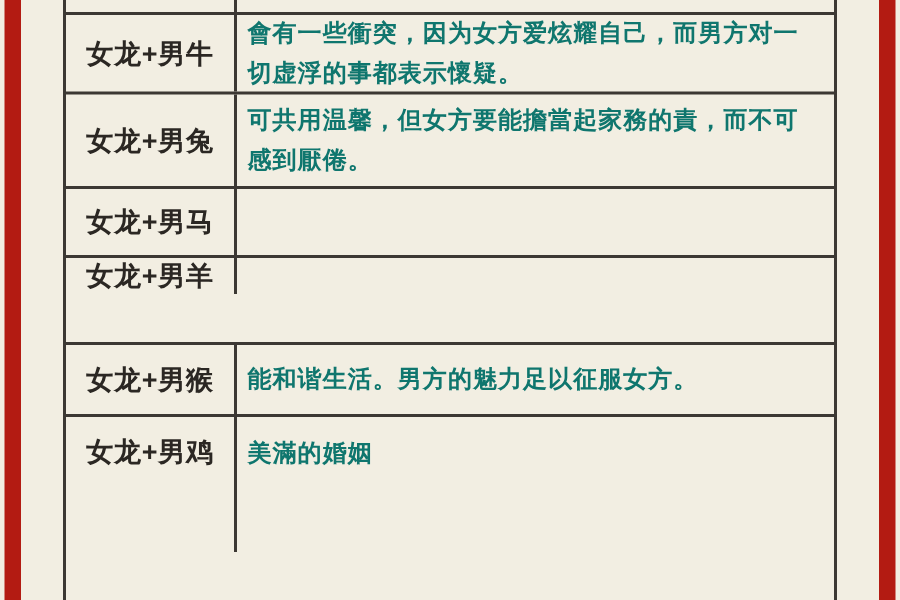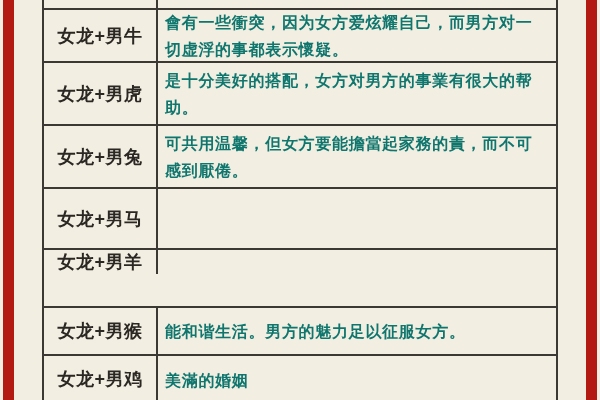--- a/index.html
+++ b/index.html
@@ -49,21 +49,21 @@
     flex-direction: row;
     border-bottom: 2px solid #3c3833;
     box-sizing: border-box;
     flex: none;
     justify-content: space-between;
   }
   .trow.sliver { height: 10px; }
   .trow.r1 { height: 53px; }
   .trow.r2 { height: 63px; }
   .trow.r3 { height: 63px; }
-  .trow.r4 { height: 61px; }
+  .trow.r4 { height: 46px; }
   .trow.r5 { height: 58px; flex-direction: column; }
   .trow.r6 { height: 48px; }
   .trow.r7 { height: 90px; border-bottom: none; }
 
   .pair-cell {
     width: 114px;
     flex: none;
     border-right: 2px solid #3c3833;
     box-sizing: border-box;
     display: flex;
@@ -112,28 +112,20 @@
 
     <div class="trow r1">
       <div class="pair-cell">
         <span>女龙+男牛</span>
       </div>
       <div class="desc-cell">
         <span>會有一些衝突，因为女方爱炫耀自己，而男方对一切虚浮的事都表示懷疑。</span>
       </div>
     </div>
 
-    <div class="trow r2">
-      <div class="pair-cell">
-        <span>女龙+男虎</span>
-      </div>
-      <div class="desc-cell">
-        <span>是十分美好的搭配，女方对男方的事業有很大的帮助。</span>
-      </div>
-    </div>
 
     <div class="trow r3">
       <div class="pair-cell">
         <span>女龙+男兔</span>
       </div>
       <div class="desc-cell">
         <span>可共用温馨，但女方要能擔當起家務的責，而不可感到厭倦。</span>
       </div>
     </div>
 

